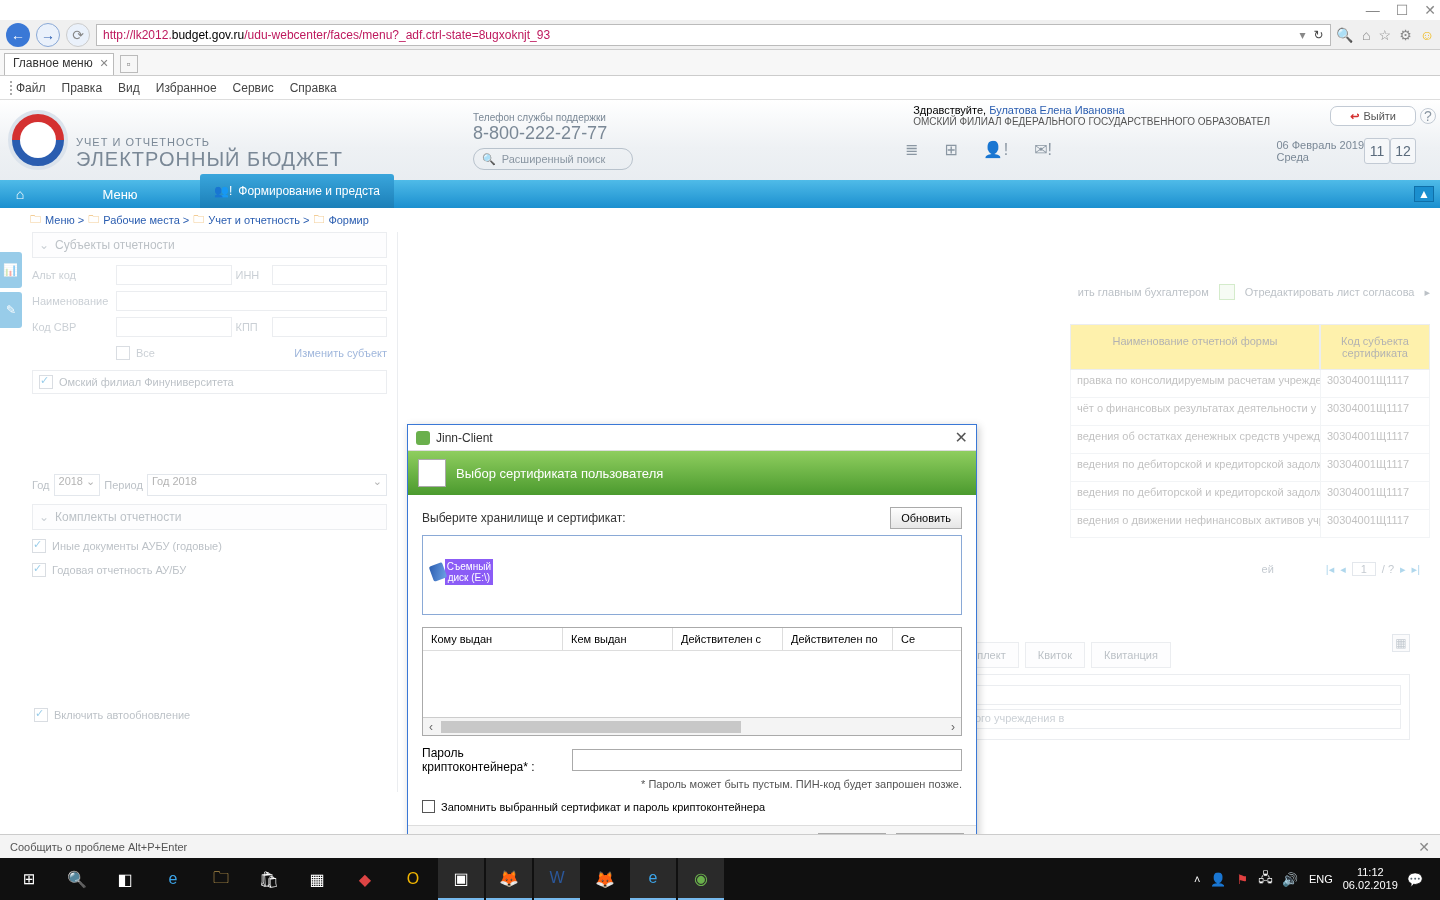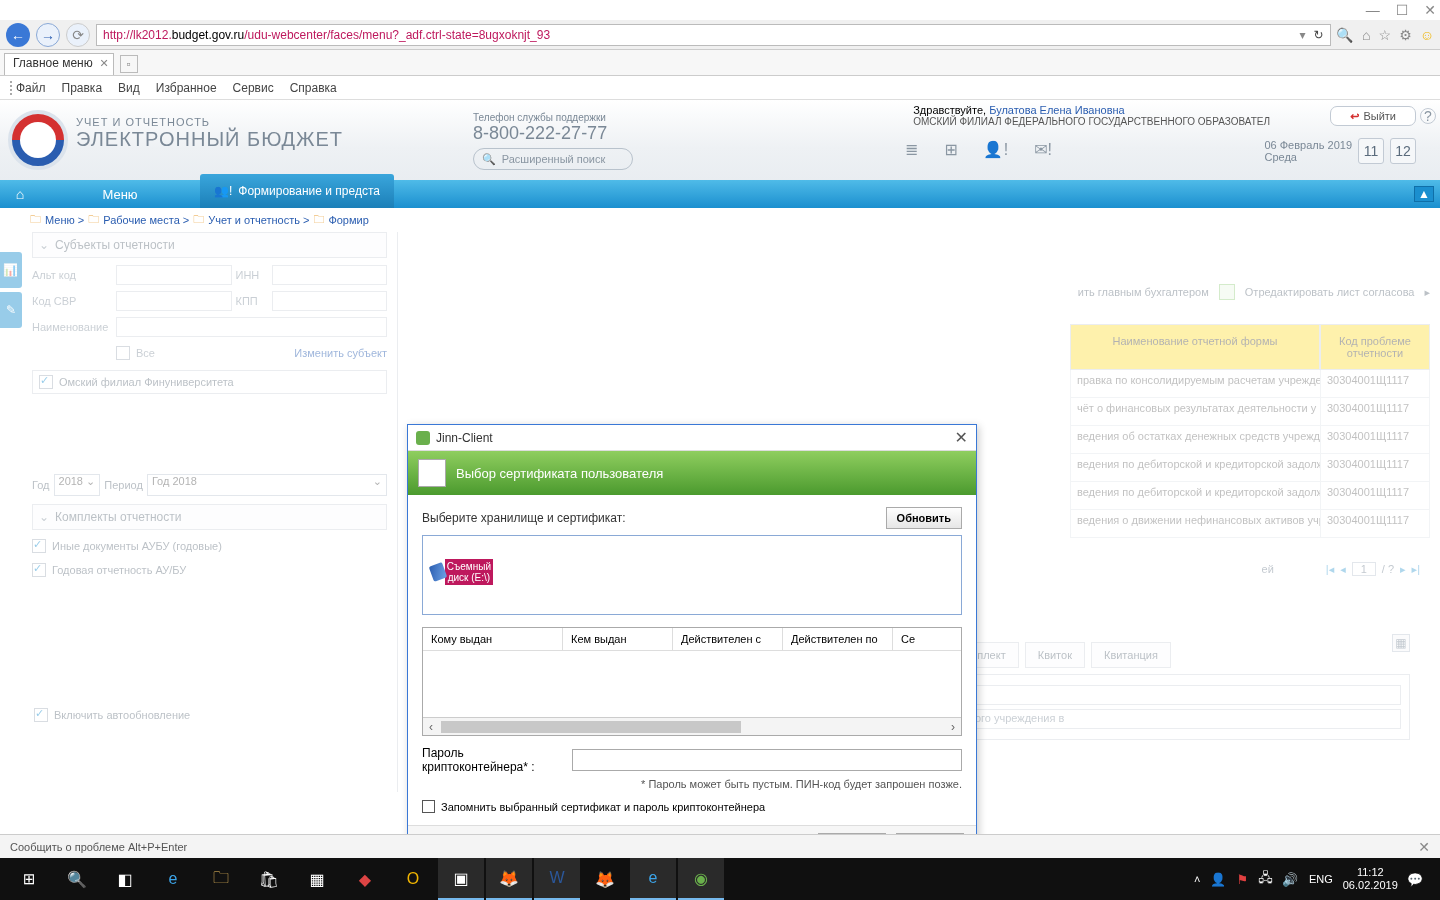--- a/index.html
+++ b/index.html
@@ -26,31 +26,31 @@
 
 
 .bmenu { height:24px; display:flex; align-items:center; gap:16px; padding:0 10px; font-size:12px; color:#444; border-bottom:1px solid #ddd; }
 .bmenu span:first-child { border-left:2px dotted #aaa; padding-left:4px; }
 
 
 .apphead { height:80px; background:linear-gradient(#fff,#eef1f4 60%, #e9edf1); position:relative; display:flex; }
 .logo { width:60px; height:60px; margin:10px 8px; border-radius:50%; background:conic-gradient(#d43131 0 25%, #2a5db0 25% 75%, #d43131 75% 100%); border:4px solid #dbe3ec; position:relative; }
 .logo::after { content:""; position:absolute; inset:8px; background:#fff; border-radius:50%; }
 .brand { margin-top:16px; }
-.brand .t1 { font-size:11px; color:#7a8896; letter-spacing:1px; }
+.brand .t1 { font-size:11px; color:#7a8896; letter-spacing:1px;margin-top:20px; }
 .brand .t2 { font-size:20px; color:#7a8896; letter-spacing:1px; font-weight:500; }
 .support { margin-left:130px; margin-top:12px; }
 .support .sl { font-size:10px; color:#7a8896; }
 .support .sp { font-size:18px; color:#7a8896; font-weight:500; }
 .search { margin-top:4px; width:160px; height:22px; border:1px solid #b8c2cc; border-radius:12px; display:flex; align-items:center; padding:0 8px; color:#8a96a2; font-size:11px; gap:6px; }
 .userinfo { position:absolute; right:170px; top:4px; text-align:left; font-size:11px; }
 .userinfo .greet b { color:#2a5db0; font-weight:normal; }
 .userinfo .org { color:#555; font-size:10px; }
 .iconsrow { position:absolute; left:905px; top:40px; display:flex; gap:26px; color:#8a96a2; font-size:16px; }
-.datebox { position:absolute; right:24px; top:38px; display:flex; align-items:center; gap:6px; color:#7a8896; font-size:11px; }
+.datebox { position:absolute; right:24px; top:38px; display:flex; align-items:center; color:#7a8896; font-size:11px; }
 .datebox .dn { width:26px; height:26px; border:1px solid #c2cad4; border-radius:3px; background:#f5f7f9; display:flex; align-items:center; justify-content:center; font-size:14px; color:#5a6b7c; }
 .exitbtn { position:absolute; right:24px; top:6px; height:20px; border:1px solid #c2cad4; border-radius:7px; background:#fff; padding:0 19px; font-size:11px; color:#555; display:flex; align-items:center; gap:4px; }
 .exitbtn::before { content:"↩"; color:#d43131; font-weight:bold; }
 .helpic { position:absolute; right:4px; top:8px; color:#8a96a2; font-size:14px; border:1px solid #c2cad4; border-radius:50%; width:16px; height:16px; text-align:center; line-height:14px; }
 
 
 .menubar { height:28px; background:linear-gradient(#4fbbe8,#1b8fcf); display:flex; align-items:center; }
 .menubar .home { width:40px; text-align:center; color:#fff; font-size:14px; }
 .menubar .menulbl { width:160px; color:#fff; font-size:13px; display:flex; align-items:center; justify-content:center; height:100%; }
 .ribbontab { height:34px; background:linear-gradient(#3aa6dc,#1b7fb8); color:#fff; font-size:12px; display:flex; align-items:center; padding:0 14px; margin-top:-6px; border-radius:3px 3px 0 0; position:relative; gap:6px; }
@@ -104,25 +104,25 @@
 .overlay { position:absolute; left:0; top:0; right:0; bottom:0; background:rgba(255,255,255,0.55); }
 .modal { position:absolute; left:407px; top:192px; width:570px; background:#fff; border:1px solid #3a78d6; box-shadow:2px 2px 8px rgba(0,0,0,0.2); }
 .modal .mtitle { height:26px; background:#fff; display:flex; align-items:center; padding:0 8px; font-size:12px; color:#333; border-bottom:1px solid #ddd; }
 .modal .mtitle .mico { width:14px; height:14px; background:#6ab04c; border-radius:3px; margin-right:6px; }
 .modal .mtitle .mx { margin-left:auto; font-size:16px; color:#555; }
 .modal .mhead { height:44px; background:linear-gradient(#8fce5f,#4b9a2e); display:flex; align-items:center; padding:0 10px; gap:10px; }
 .modal .mhead .hic { width:28px; height:28px; background:#fff; border:1px solid #aaa; }
 .modal .mhead .ht { color:#fff; font-size:13px; }
 .modal .mbody { padding:12px 14px; }
 .modal .sel { font-size:12px; color:#333; margin-bottom:6px; display:flex; align-items:center; }
-.modal .refresh { margin-left:auto; height:22px; border:1px solid #aaa; background:linear-gradient(#fefefe,#e6e6e6); padding:0 10px; font-size:11px;font-weight:bold; }
+.modal .refresh { margin-left:auto; height:22px; border:1px solid #aaa; background:linear-gradient(#fefefe,#e6e6e6); padding:0 10px; font-size:11px; }
 .store { border:1px solid #8aa9d6; height:80px; padding:8px; display:flex; gap:10px; }
 .store .item { width:62px; text-align:center; }
 .store .usb { width:30px; height:16px; background:linear-gradient(120deg,#2a5db0,#6fa3e6); margin:4px auto 4px; transform:rotate(-20deg); border-radius:2px; }
-.store .item.sel .cap { background:#be185d; color:#fff; }
+.store .item.sel .cap { background:#8b5cf6; color:#fff; }
 .store .cap { font-size:10px; padding:2px; }
 .certgrid { border:1px solid #aaa; margin-top:12px; }
 .certgrid .hdr { display:flex; background:#fff; font-size:11px; }
 .certgrid .hdr div { padding:5px 8px; border-right:1px solid #ddd; border-bottom:1px solid #ddd; }
 .certgrid .body { height:66px; }
 .certgrid .sbar { height:18px; display:flex; align-items:center; border-top:1px solid #ccc; background:#f4f4f4; }
 .certgrid .sbar .sl,.certgrid .sbar .sr { width:16px; text-align:center; color:#666; }
 .certgrid .sbar .thumb { width:300px; height:12px; background:#c8c8c8; margin-left:2px; }
 .pwrow { display:flex; align-items:center; margin-top:10px; font-size:12px;justify-content:space-between; }
 .pwrow label { width:150px; }
@@ -265,28 +265,28 @@
         <span class="chev">⌄</span>
         <span>Субъекты отчетности</span>
       </div>
     <div class="frow">
         <span class="lbl">Альт код</span>
         <div class="inp"></div>
         <span class="lbl2">ИНН</span>
         <div class="inp"></div>
       </div>
     <div class="frow">
+        <span class="lbl">Наименование</span>
+        <div class="inp" style="flex:2.4"></div>
+      </div>
+    <div class="frow">
         <span class="lbl">Код СВР</span>
         <div class="inp"></div>
         <span class="lbl2">КПП</span>
         <div class="inp"></div>
-      </div>
-    <div class="frow">
-        <span class="lbl">Наименование</span>
-        <div class="inp" style="flex:2.4"></div>
       </div>
     <div class="frow">
         <span class="lbl"></span>
         <div class="chk" style="width:14px;height:14px;border:1px solid #aab4be;margin-right:6px"></div>
         <span>Все</span>
         <span class="changesubj">Изменить субъект</span>
       </div>
     <div class="chklink checked" style="border:1px solid #d2d8de;padding:4px 6px;margin-top:4px">
         <div class="chk"></div>
         <span>Омский филиал Финуниверситета</span>
@@ -317,21 +317,21 @@
           <span>ить главным бухгалтером</span>
         </div>
       <div class="ic"></div>
       <div class="tbtn">
           <span>Отредактировать лист согласова</span>
         </div>
       <span>▸</span>
     </div>
     <div class="gridhead">
       <div style="width:250px">Наименование отчетной формы</div>
-      <div style="width:110px">Код проблеме отчетности</div>
+      <div style="width:110px">Код субъекта сертификата</div>
     </div>
     <div class="gridrows">
       <div class="gr">
           <div>правка по консолидируемым расчетам учрежде</div>
           <div>30304001Щ1117</div>
         </div>
       <div class="gr">
           <div>чёт о финансовых результатах деятельности у</div>
           <div>30304001Щ1117</div>
         </div>

